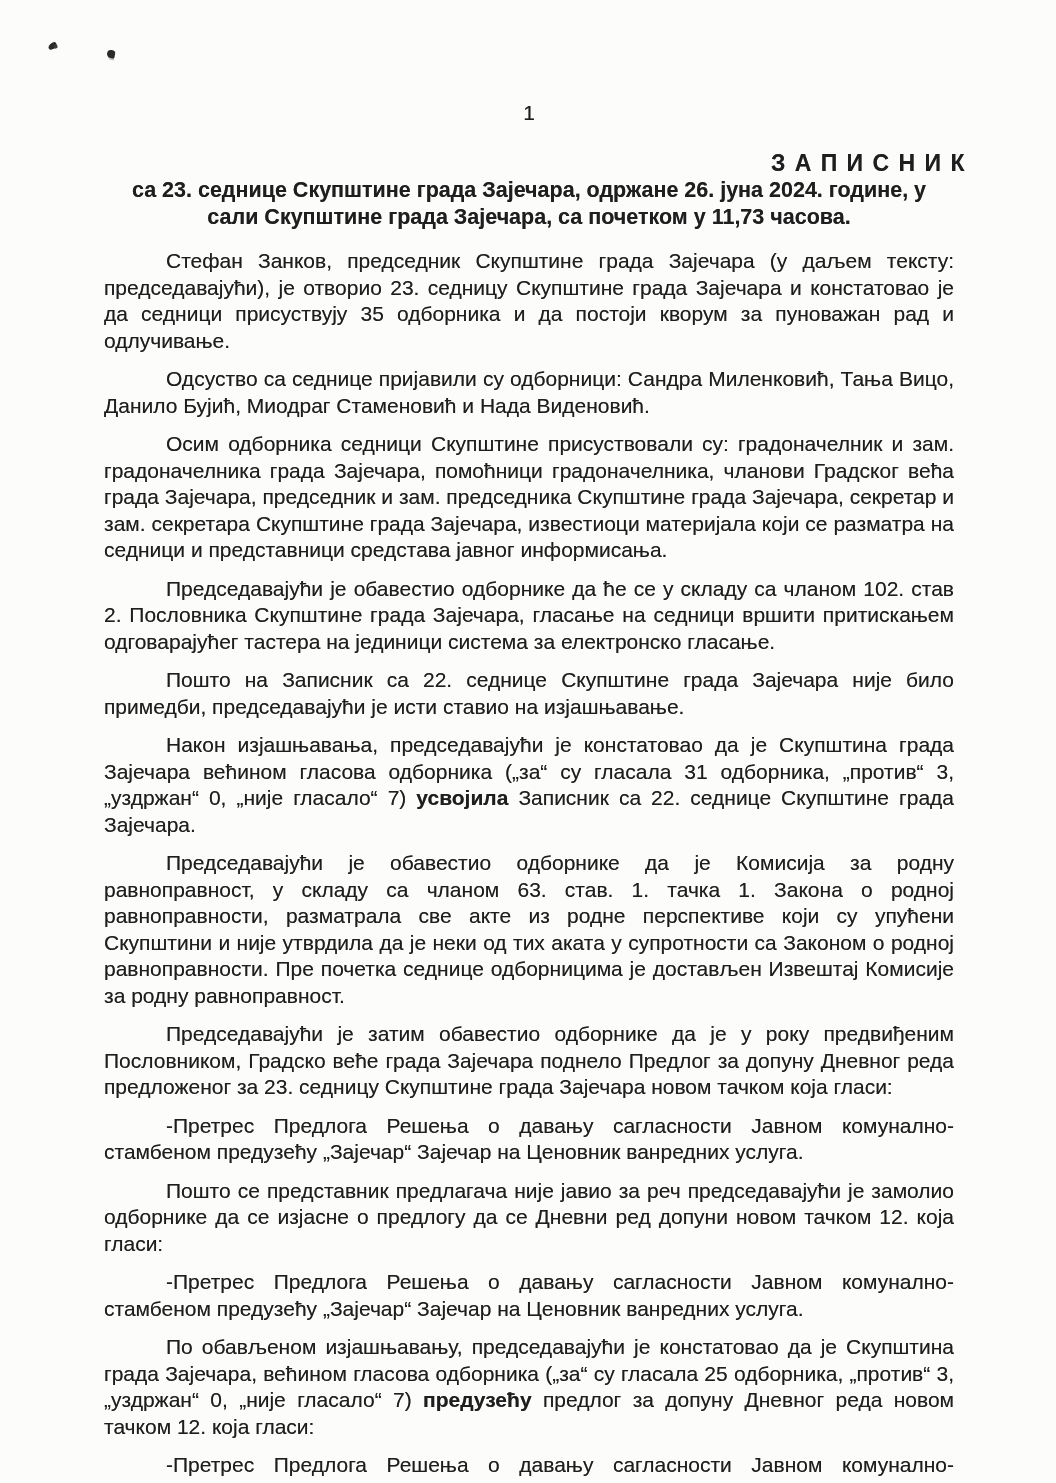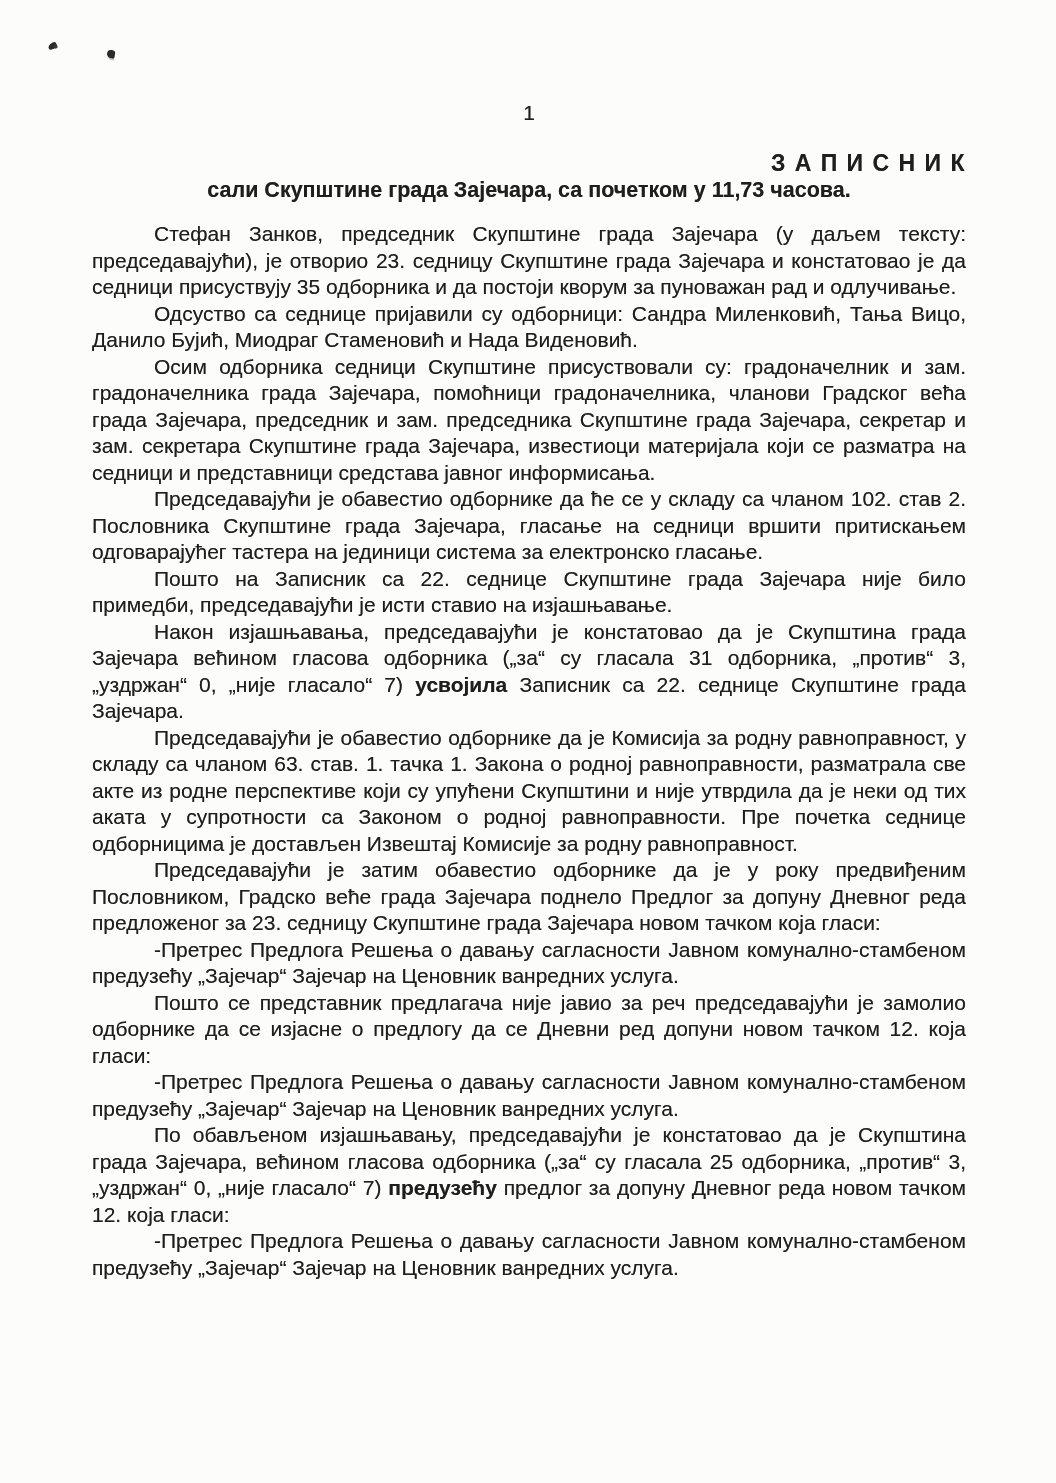--- a/index.html
+++ b/index.html
@@ -12,41 +12,42 @@
     position:relative; overflow:hidden;
   }
   .page { box-sizing:border-box; padding:100px 90px 0 92px;
           text-shadow:0 0 0.55px rgba(25,25,25,0.55); }
   .page-number { text-align:center; font-size:21px; line-height:26px; }
   .doc-title { margin:24px 0 0; text-align:right; font-size:23px;
                font-weight:bold; letter-spacing:1.5px; line-height:27px; }
   .doc-subtitle { font-weight:bold; font-size:21.5px; text-align:center;
                   line-height:27px; }
   .doc-body { margin-top:17px; font-size:21px; line-height:26.5px; }
-  .para { margin:0; text-indent:62px; text-align:justify; }
+  .para { margin:12px; text-indent:62px; text-align:justify; }
   .bold { font-weight:bold; }
   .ink-speck { position:absolute; display:block; background:#2a2a2a; }
   .ink-speck.s1 { left:48px; top:43px; width:9px; height:6px;
                   border-radius:65% 35% 55% 45%; transform:rotate(-28deg); }
   .ink-speck.s1::after { content:""; position:absolute; left:5px; top:3px;
                   width:4px; height:4px; background:#3a3a3a; border-radius:50%; }
   .ink-speck.s2 { left:107px; top:50px; width:8px; height:8px;
                   border-radius:55% 45% 20% 60%; transform:rotate(12deg);
                   box-shadow:1px 3px 0 -1px rgba(130,130,130,0.45); }
 </style>
 </head>
 <body>
 
 <span class="ink-speck s1"></span>
 <span class="ink-speck s2"></span>
 
 <div class="page">
   <div class="page-number">1</div>
   <h1 class="doc-title">З А П И С Н И К</h1>
   <div class="doc-subtitle">
+      <div>са 23. седнице Скупштине града Зајечара, одржане 26. јуна 2024. године, у</div>
       <div>сали Скупштине града Зајечара, са почетком у 11,73 часова.</div>
     </div>
   <main class="doc-body">
       <p class="para"><span>Стефан Занков, председник Скупштине града Зајечара (у даљем тексту: председавајући), је отворио 23. седницу Скупштине града Зајечара и констатовао је да седници присуствују 35 одборника и да постоји кворум за пуноважан рад и одлучивање.</span></p>
       <p class="para"><span>Одсуство са седнице пријавили су одборници: Сандра Миленковић, Тања Вицо, Данило Бујић, Миодраг Стаменовић и Нада Виденовић.</span></p>
       <p class="para"><span>Осим одборника седници Скупштине присуствовали су: градоначелник и зам. градоначелника града Зајечара, помоћници градоначелника, чланови Градског већа града Зајечара, председник и зам. председника Скупштине града Зајечара, секретар и зам. секретара Скупштине града Зајечара, известиоци материјала који се разматра на седници и представници средстава јавног информисања.</span></p>
       <p class="para"><span>Председавајући је обавестио одборнике да ће се у складу са чланом 102. став 2. Пословника Скупштине града Зајечара, гласање на седници вршити притискањем одговарајућег тастера на јединици система за електронско гласање.</span></p>
       <p class="para"><span>Пошто на Записник са 22. седнице Скупштине града Зајечара није било примедби, председавајући је исти ставио на изјашњавање.</span></p>
       <p class="para"><span>Након изјашњавања, председавајући је констатовао да је Скупштина града Зајечара већином гласова одборника („за“ су гласала 31 одборника, „против“ 3, „уздржан“ 0, „није гласало“ 7) </span><span class="bold">усвојила</span><span> Записник са 22. седнице Скупштине града Зајечара.</span></p>
       <p class="para"><span>Председавајући је обавестио одборнике да је Комисија за родну равноправност, у складу са чланом 63. став. 1. тачка 1. Закона о родној равноправности, разматрала све акте из родне перспективе који су упућени Скупштини и није утврдила да је неки од тих аката у супротности са Законом о родној равноправности. Пре почетка седнице одборницима је достављен Извештај Комисије за родну равноправност.</span></p>

